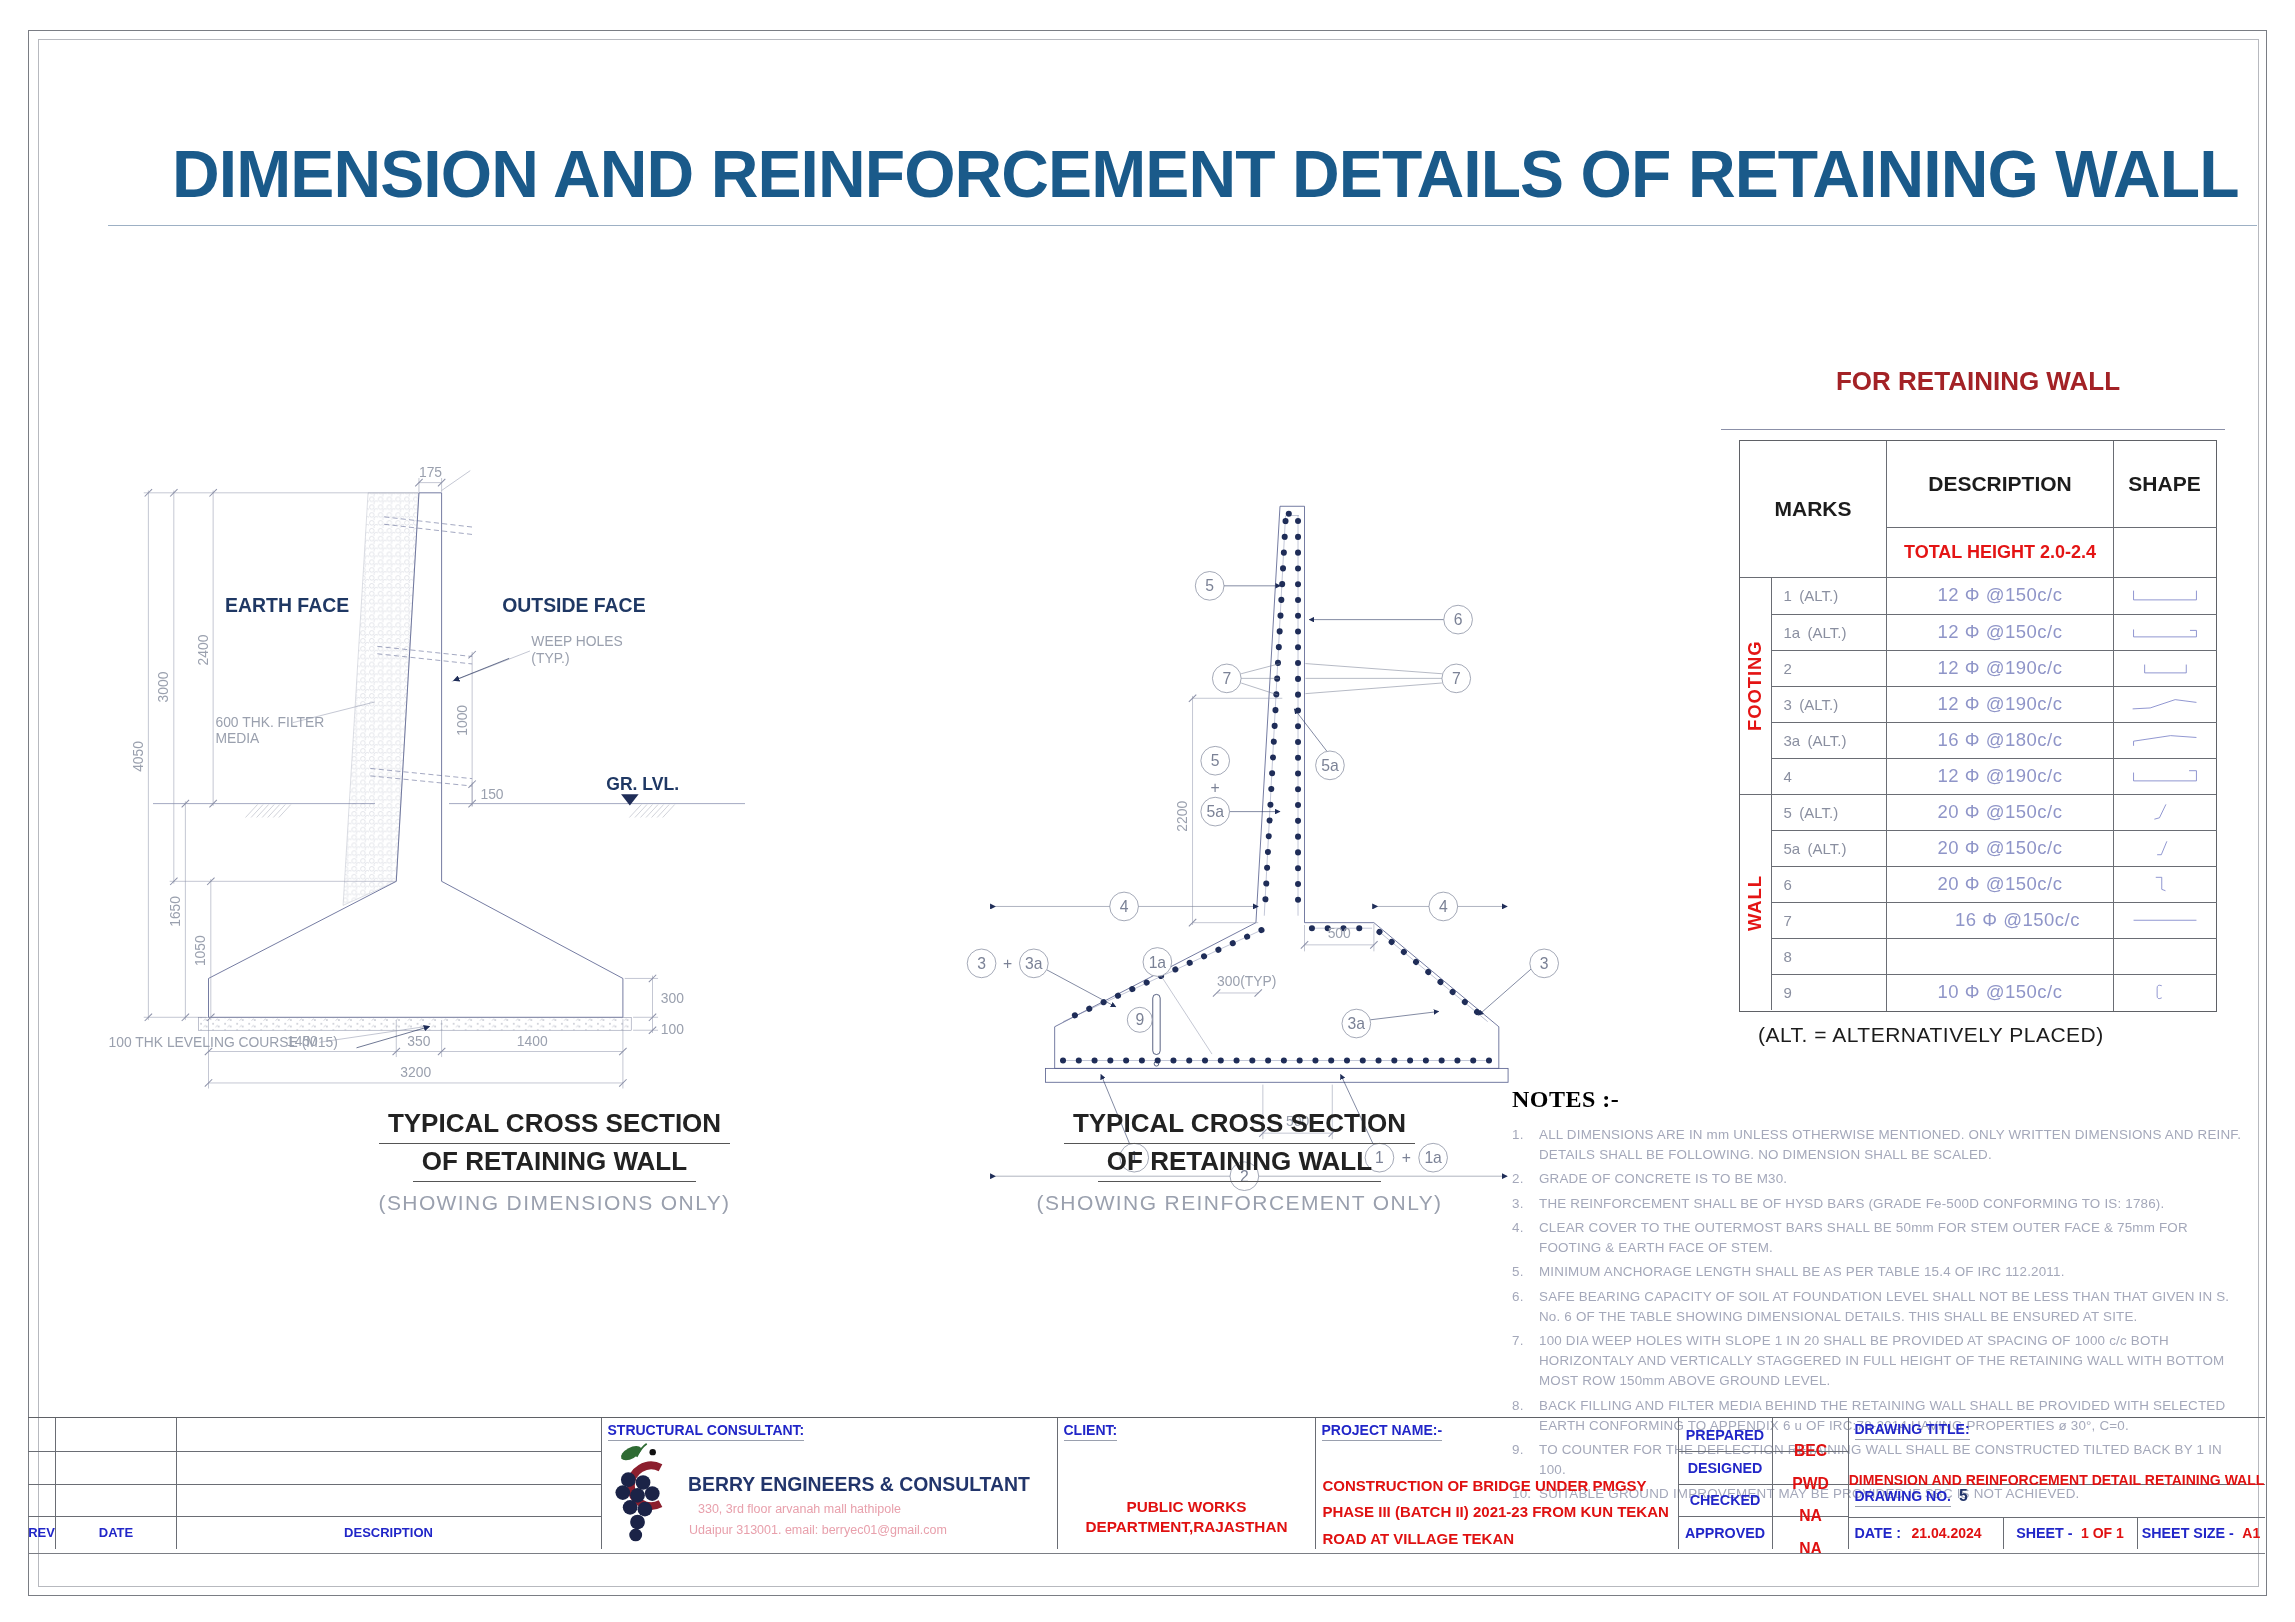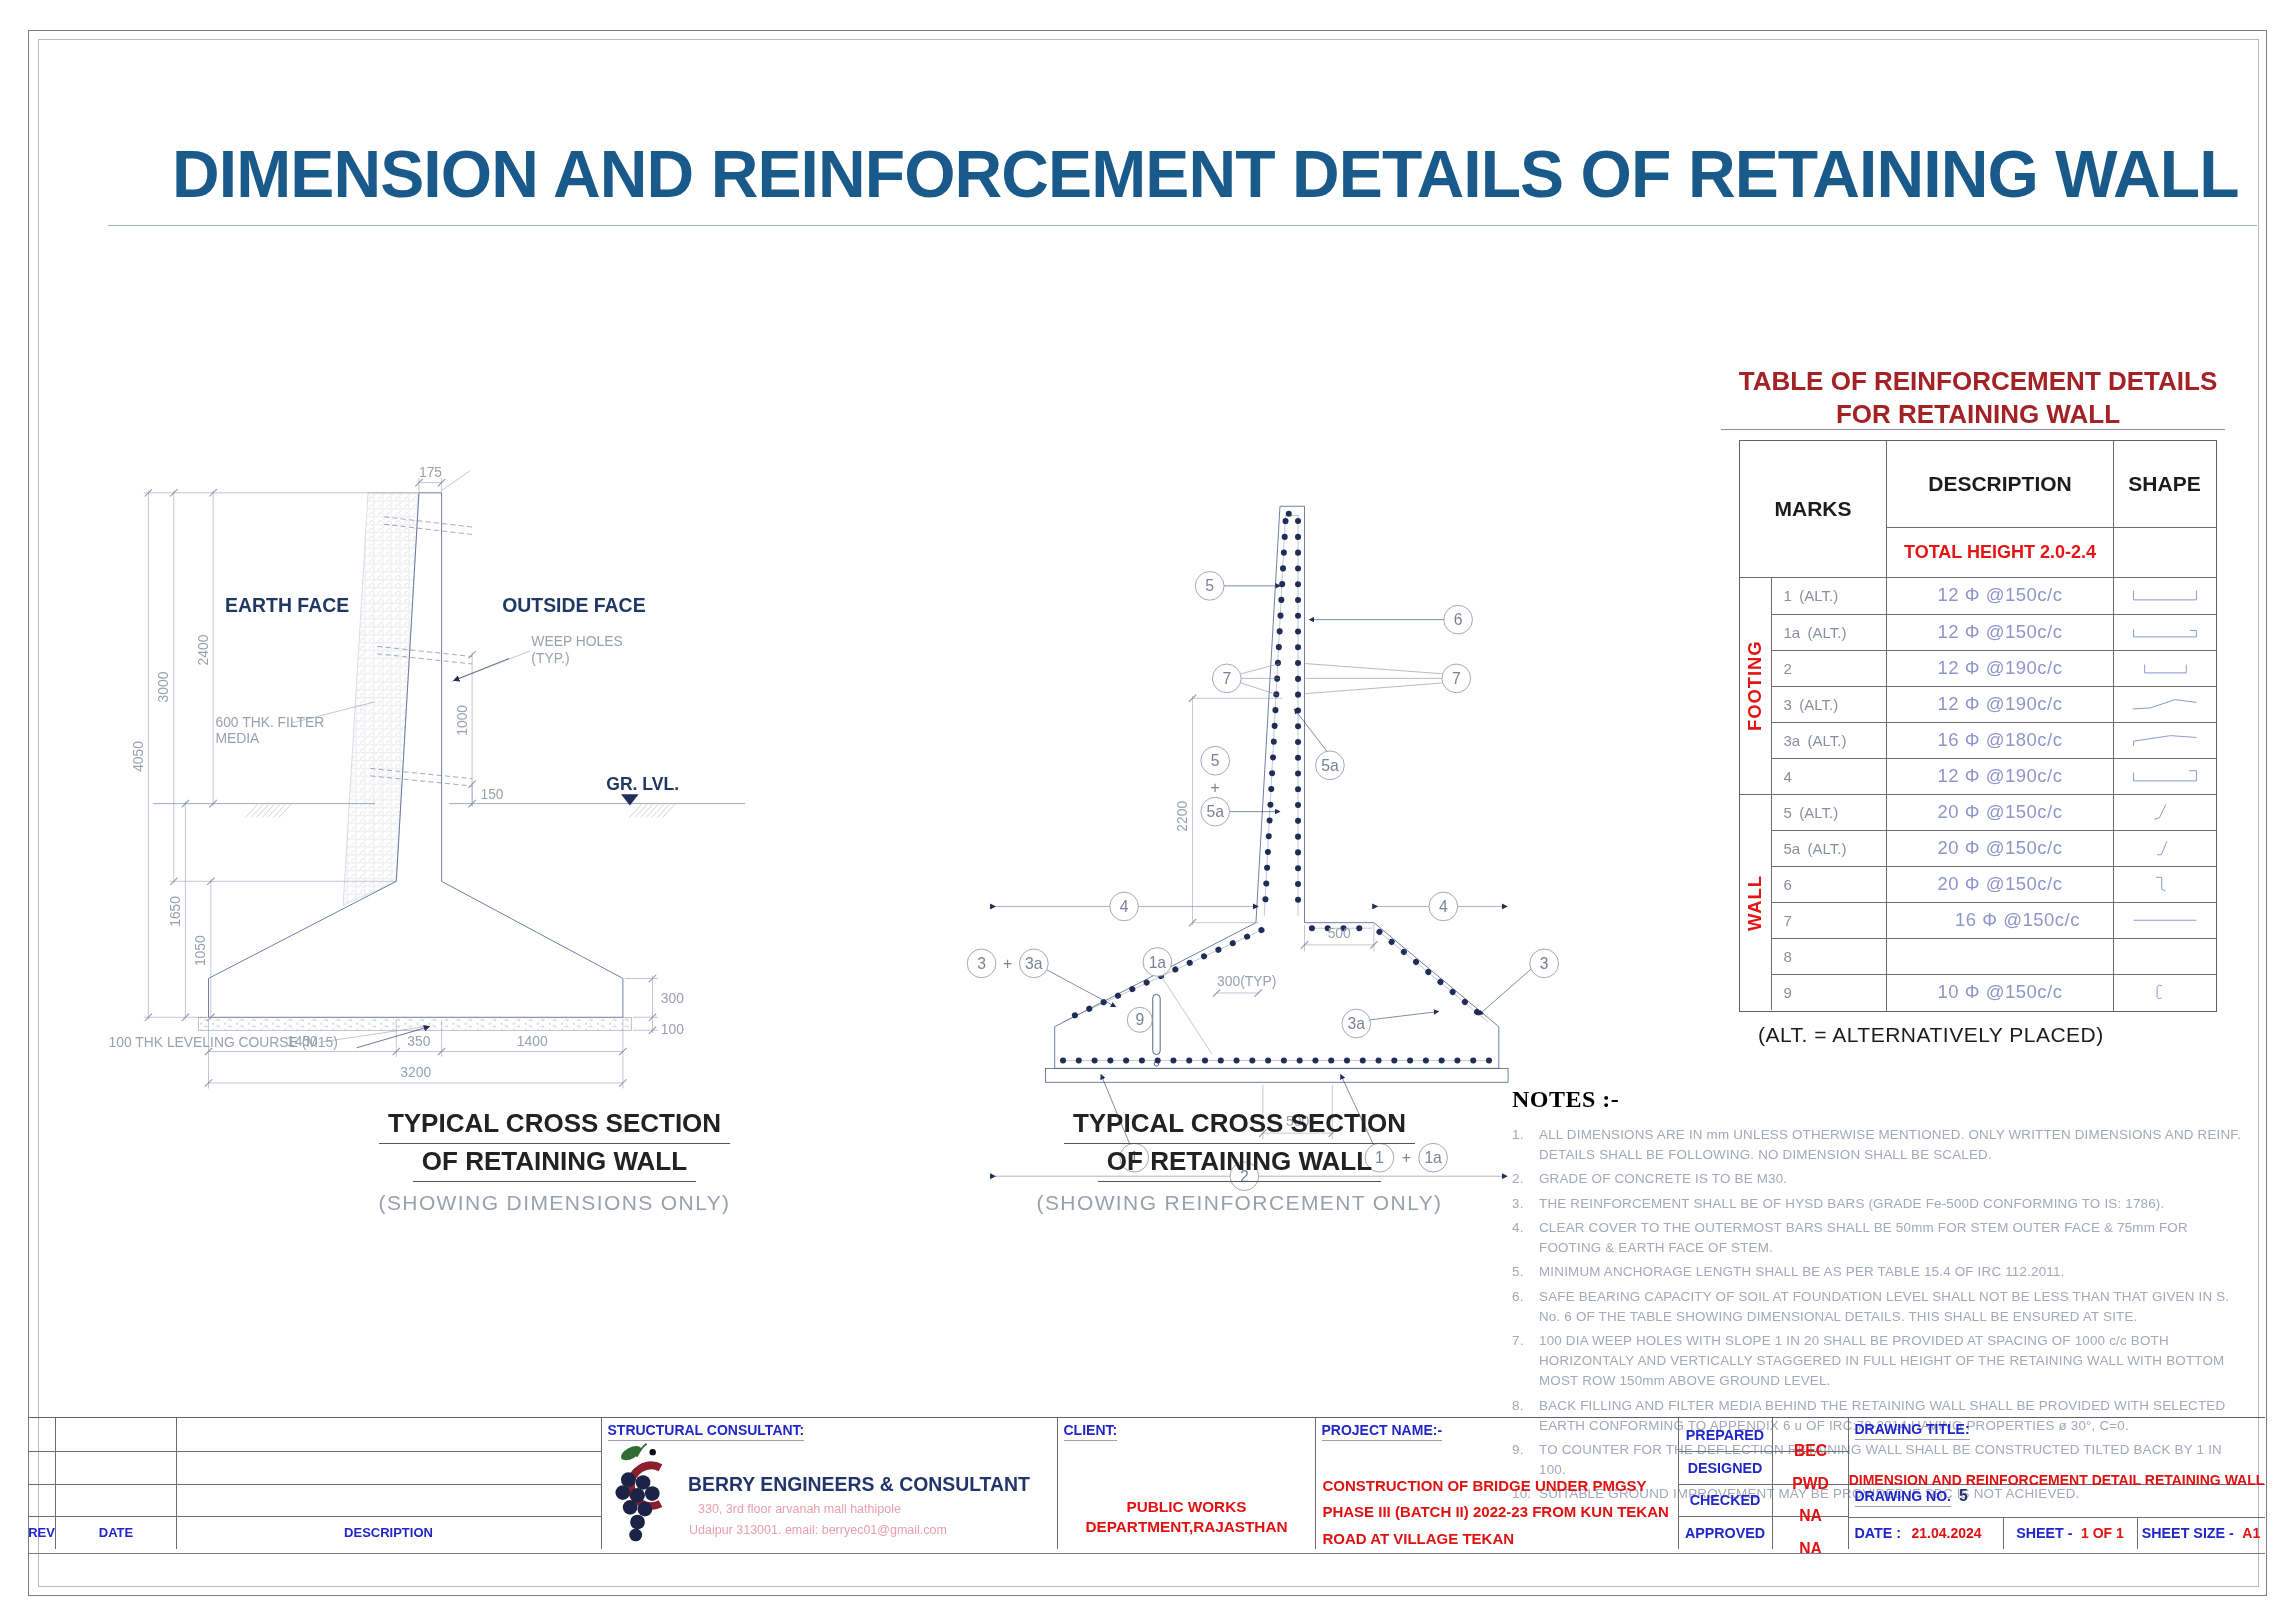--- a/index.html
+++ b/index.html
@@ -330,21 +330,20 @@
   </g>
 </svg>
 
 <div class="abs cap" style="left:962px;top:1106px;width:555px;">
   <div><span>TYPICAL CROSS SECTION</span></div>
   <div><span>OF RETAINING WALL</span></div>
   <div class="capsub">(SHOWING  REINFORCEMENT  ONLY)</div>
 </div>
 
 <div class="abs tbltitle" style="left:1691px;top:365px;width:574px;">
-  <div>TABLE OF REINFORCEMENT DETAILS</div>
   <div>FOR RETAINING WALL</div>
 </div>
 <div class="abs" style="left:1721px;top:429px;width:504px;height:0.5px;background:#8b90a8;"></div>
 
 <div class="abs" style="left:1739px;top:440px;width:476px;height:570px;border:0.9px solid #5f6166;box-sizing:content-box;">
 
   <div class="bline" style="left:146px;top:0;width:0.9px;height:570px;"></div>
   <div class="bline" style="left:373px;top:0;width:0.9px;height:570px;"></div>
   <div class="bline" style="left:30.5px;top:136px;width:0.7px;height:433px;"></div>
 
@@ -590,21 +589,21 @@
 
   <div class="cell" style="left:1029px;top:0;width:259px;height:131px;padding-left:16px;">
     <div class="tbLbl u" style="position:absolute;left:6.5px;top:3.7px;font-size:14px;">CLIENT:</div>
     <div class="redv" style="position:absolute;left:0;top:64px;width:259px;text-align:center;font-size:15.3px;">PUBLIC WORKS</div>
     <div class="redv" style="position:absolute;left:0;top:84px;width:259px;text-align:center;font-size:15.3px;">DEPARTMENT,RAJASTHAN</div>
   </div>
 
   <div class="cell" style="left:1287px;top:0;width:362px;height:131px;">
     <div class="tbLbl u" style="position:absolute;left:6.5px;top:3.7px;font-size:14px;">PROJECT NAME:-</div>
     <div class="redv" style="position:absolute;left:7.4px;top:43px;font-size:15px;white-space:nowrap;">CONSTRUCTION OF BRIDGE UNDER PMGSY</div>
-    <div class="redv" style="position:absolute;left:7.4px;top:69px;font-size:15px;white-space:nowrap;">PHASE III (BATCH II) 2022-23 FROM KUN TEKAN</div>
+    <div class="redv" style="position:absolute;left:7.4px;top:69px;font-size:15px;white-space:nowrap;">PHASE III (BATCH II) 2021-23 FROM KUN TEKAN</div>
     <div class="redv" style="position:absolute;left:7.4px;top:96px;font-size:15px;white-space:nowrap;">ROAD AT VILLAGE TEKAN</div>
   </div>
 
   <div class="cell ctr tbLbl" style="left:1650px;top:0;width:94px;height:33px;">PREPARED</div>
   <div class="cell ctr redv" style="left:1744px;top:0;width:77px;height:33px;font-size:15.7px;">BEC</div>
   <div class="cell ctr tbLbl" style="left:1650px;top:33px;width:94px;height:33px;">DESIGNED</div>
   <div class="cell ctr redv" style="left:1744px;top:33px;width:77px;height:33px;font-size:15.7px;">PWD</div>
   <div class="cell ctr tbLbl" style="left:1650px;top:66px;width:94px;height:32px;">CHECKED</div>
   <div class="cell ctr redv" style="left:1744px;top:66px;width:77px;height:32px;font-size:15.7px;">NA</div>
   <div class="cell ctr tbLbl" style="left:1650px;top:98px;width:94px;height:33px;">APPROVED</div>

